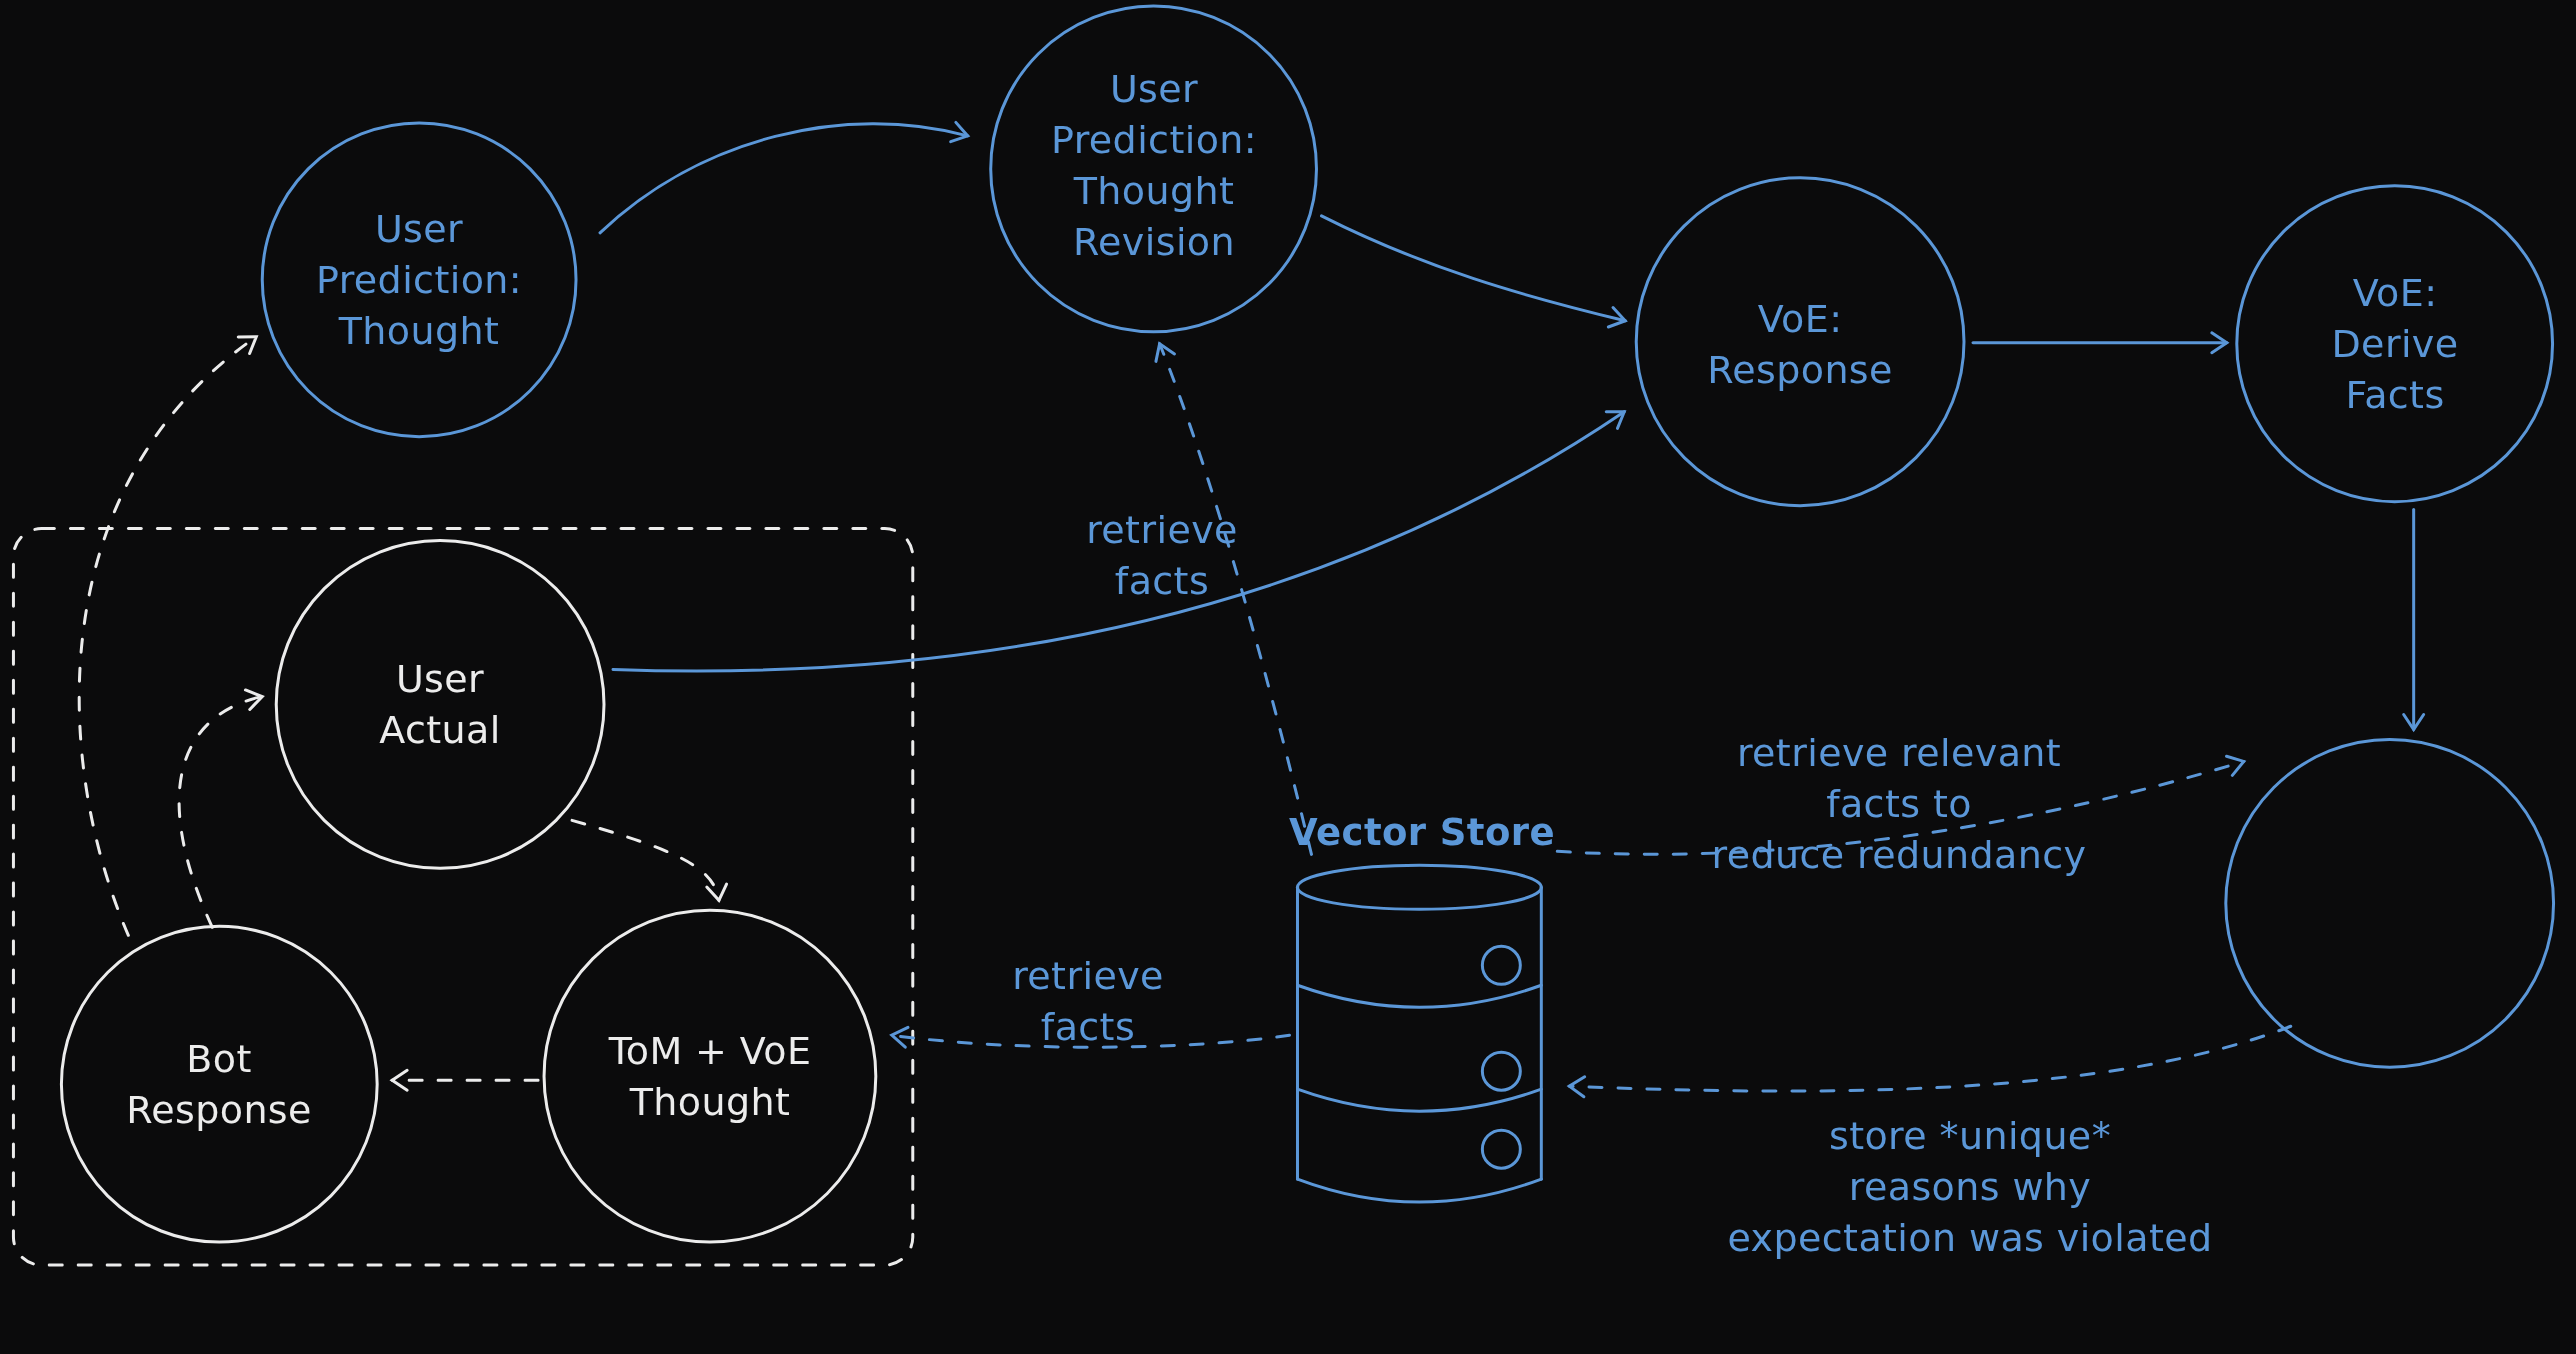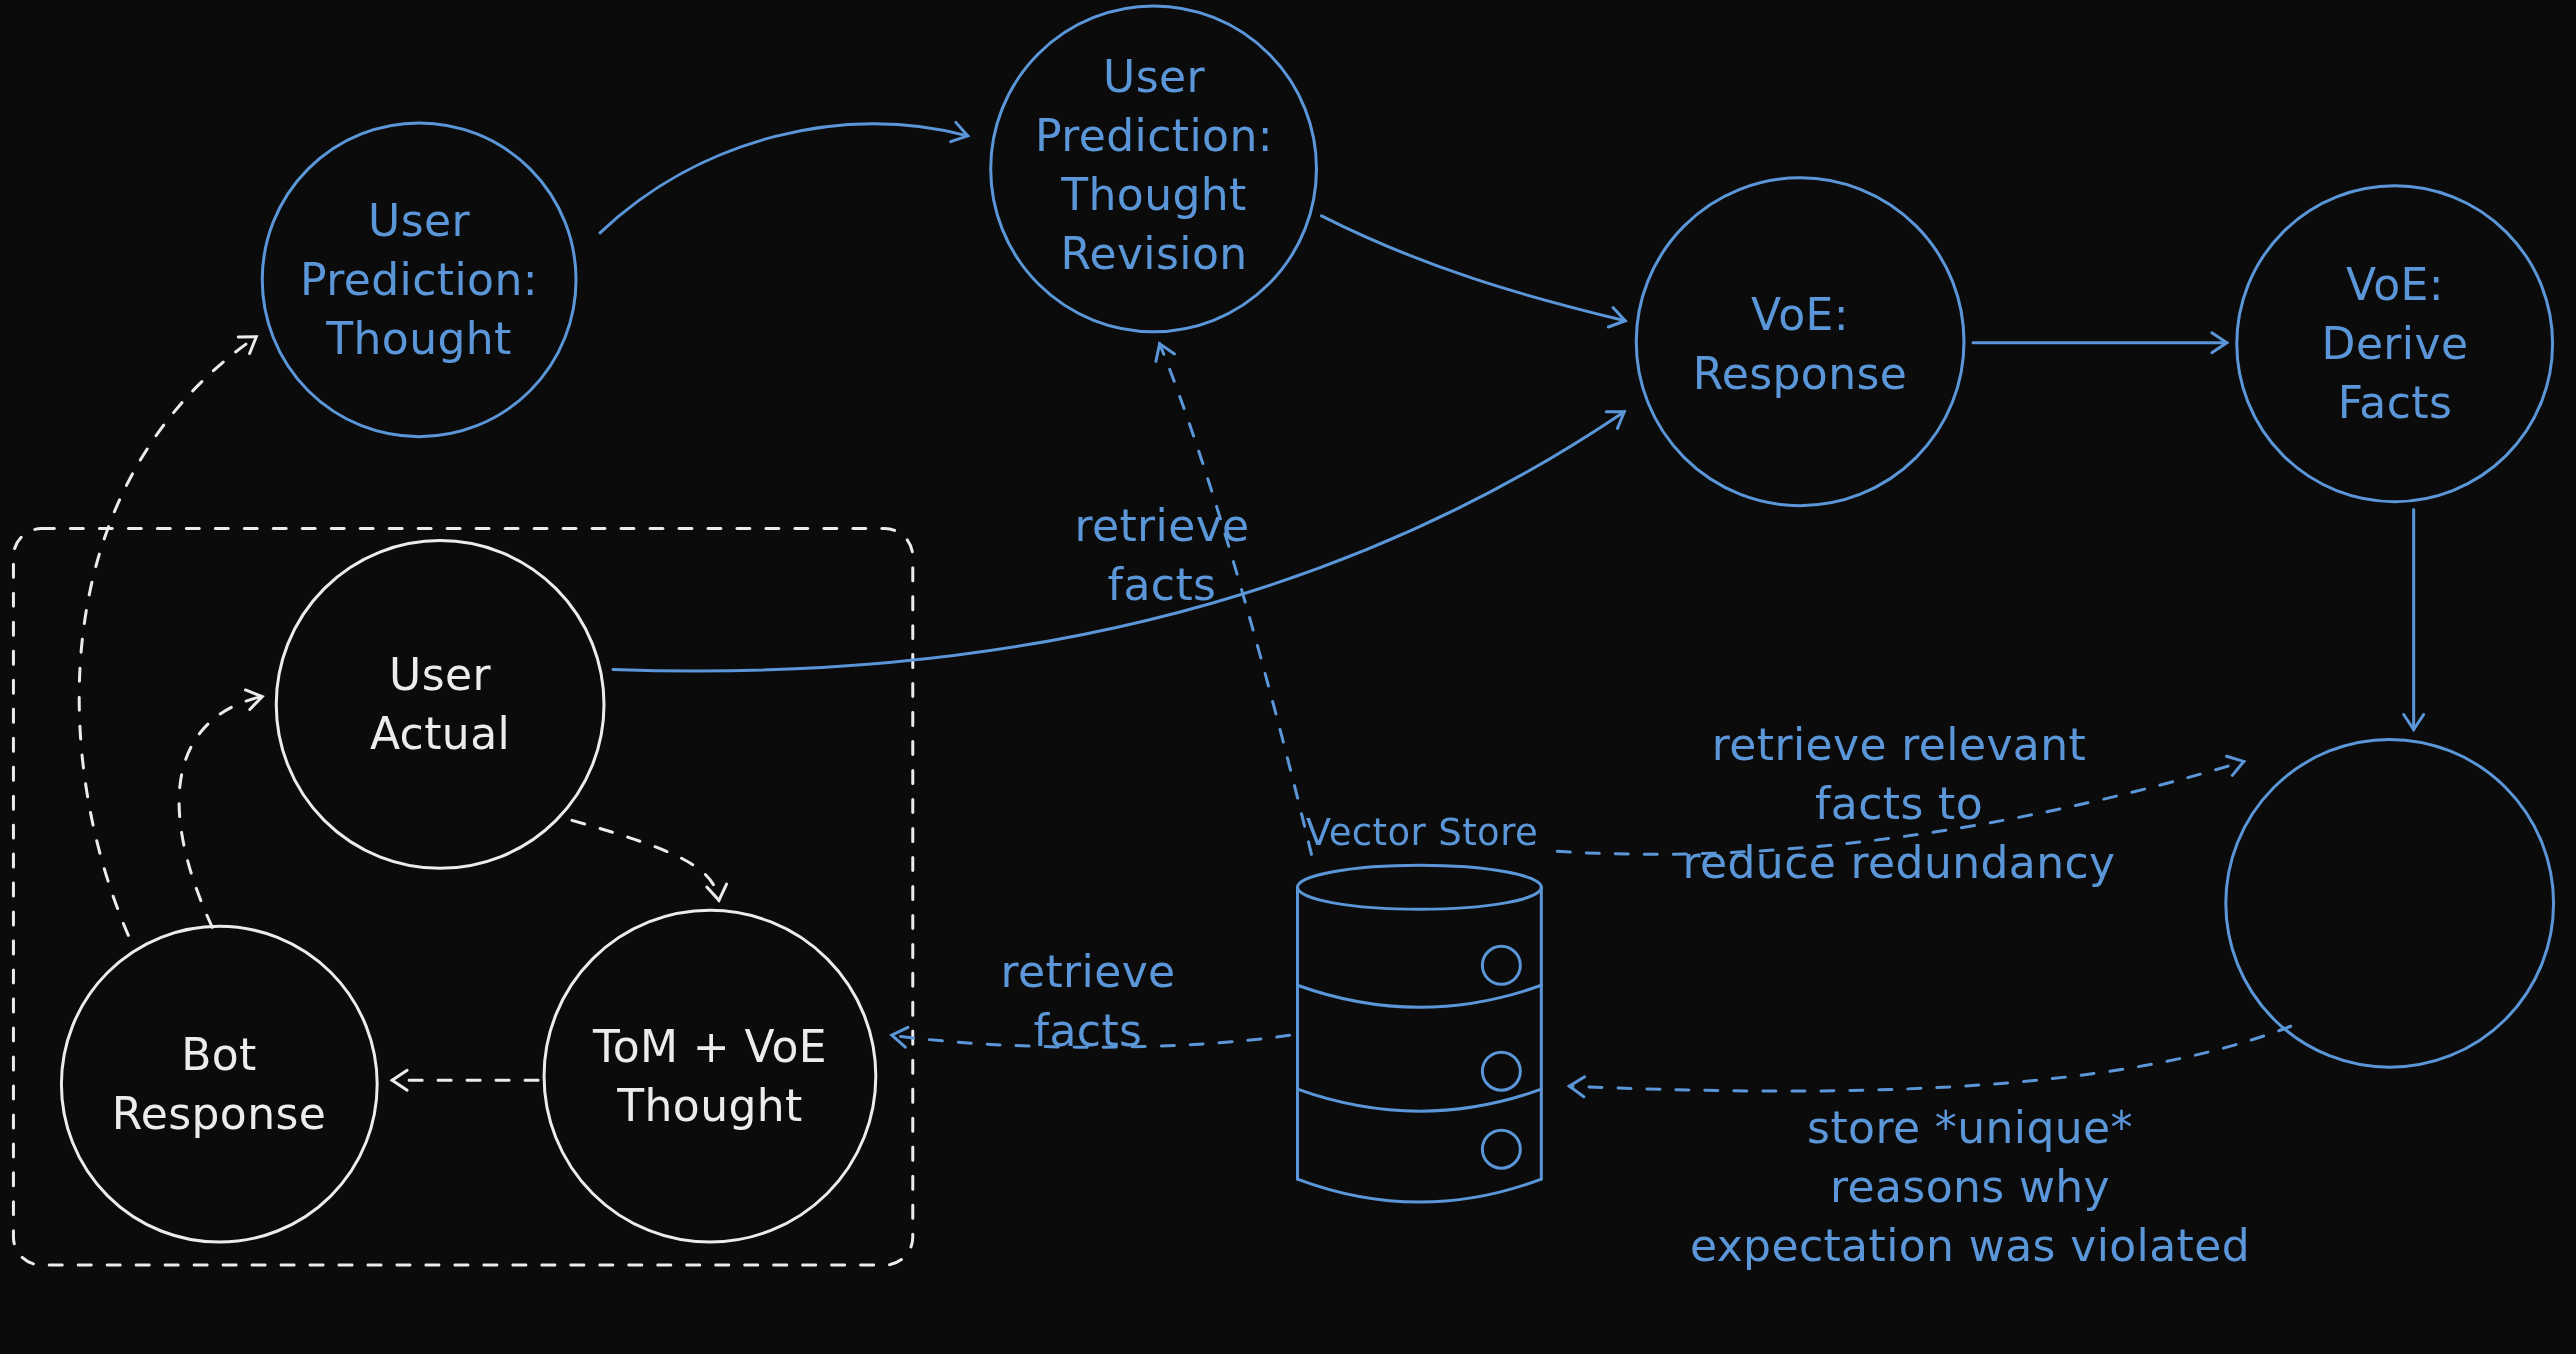--- a/index.html
+++ b/index.html
@@ -11,21 +11,21 @@
     background: #0b0b0c;
     overflow: hidden;
     font-family: "DejaVu Sans", sans-serif;
   }
   .layer { position: absolute; left: 0; top: 0; }
   .lbl {
     position: absolute;
     transform: translate(-50%, -50%);
     text-align: center;
     white-space: pre-line;
-    font-size: 44px;
+    font-size: 38px;
     line-height: 1.34;
     letter-spacing: 0.4px;
   }
   .lbl.blue  { color: #5b97d8; }
   .lbl.white { color: #ececec; }
   .lbl.caption { font-size: 37px; }
   .stroke-blue  { stroke: #5b97d8; fill: none; stroke-width: 3; stroke-linecap: round; }
   .stroke-white { stroke: #ececec; fill: none; stroke-width: 3; stroke-linecap: round; }
   .dashed { stroke-dasharray: 13 16; }
 </style>
@@ -96,21 +96,21 @@
 Response</div>
   <div class="lbl blue" style="left:2395px; top:344px;">VoE: Derive
 Facts</div>
   <div class="lbl white" style="left:440px;  top:705px;">User
 Actual</div>
   <div class="lbl white" style="left:219px;  top:1085px;">Bot
 Response</div>
   <div class="lbl white" style="left:710px;  top:1077px;">ToM + VoE
 Thought</div>
 
-  <div class="lbl blue caption" style="left:1422px; top:833px;">Vector Store</div>
+  <div class="lbl blue caption" style="left:1422px; top:833px;font-weight:bold;">Vector Store</div>
 
   <div class="lbl blue" style="left:1162px; top:556px;">retrieve
 facts</div>
   <div class="lbl blue" style="left:1899px; top:804px;">retrieve relevant
 facts to
 reduce redundancy</div>
   <div class="lbl blue" style="left:1088px; top:1002px;">retrieve
 facts</div>
   <div class="lbl blue" style="left:1970px; top:1187px;">store *unique*
 reasons why

